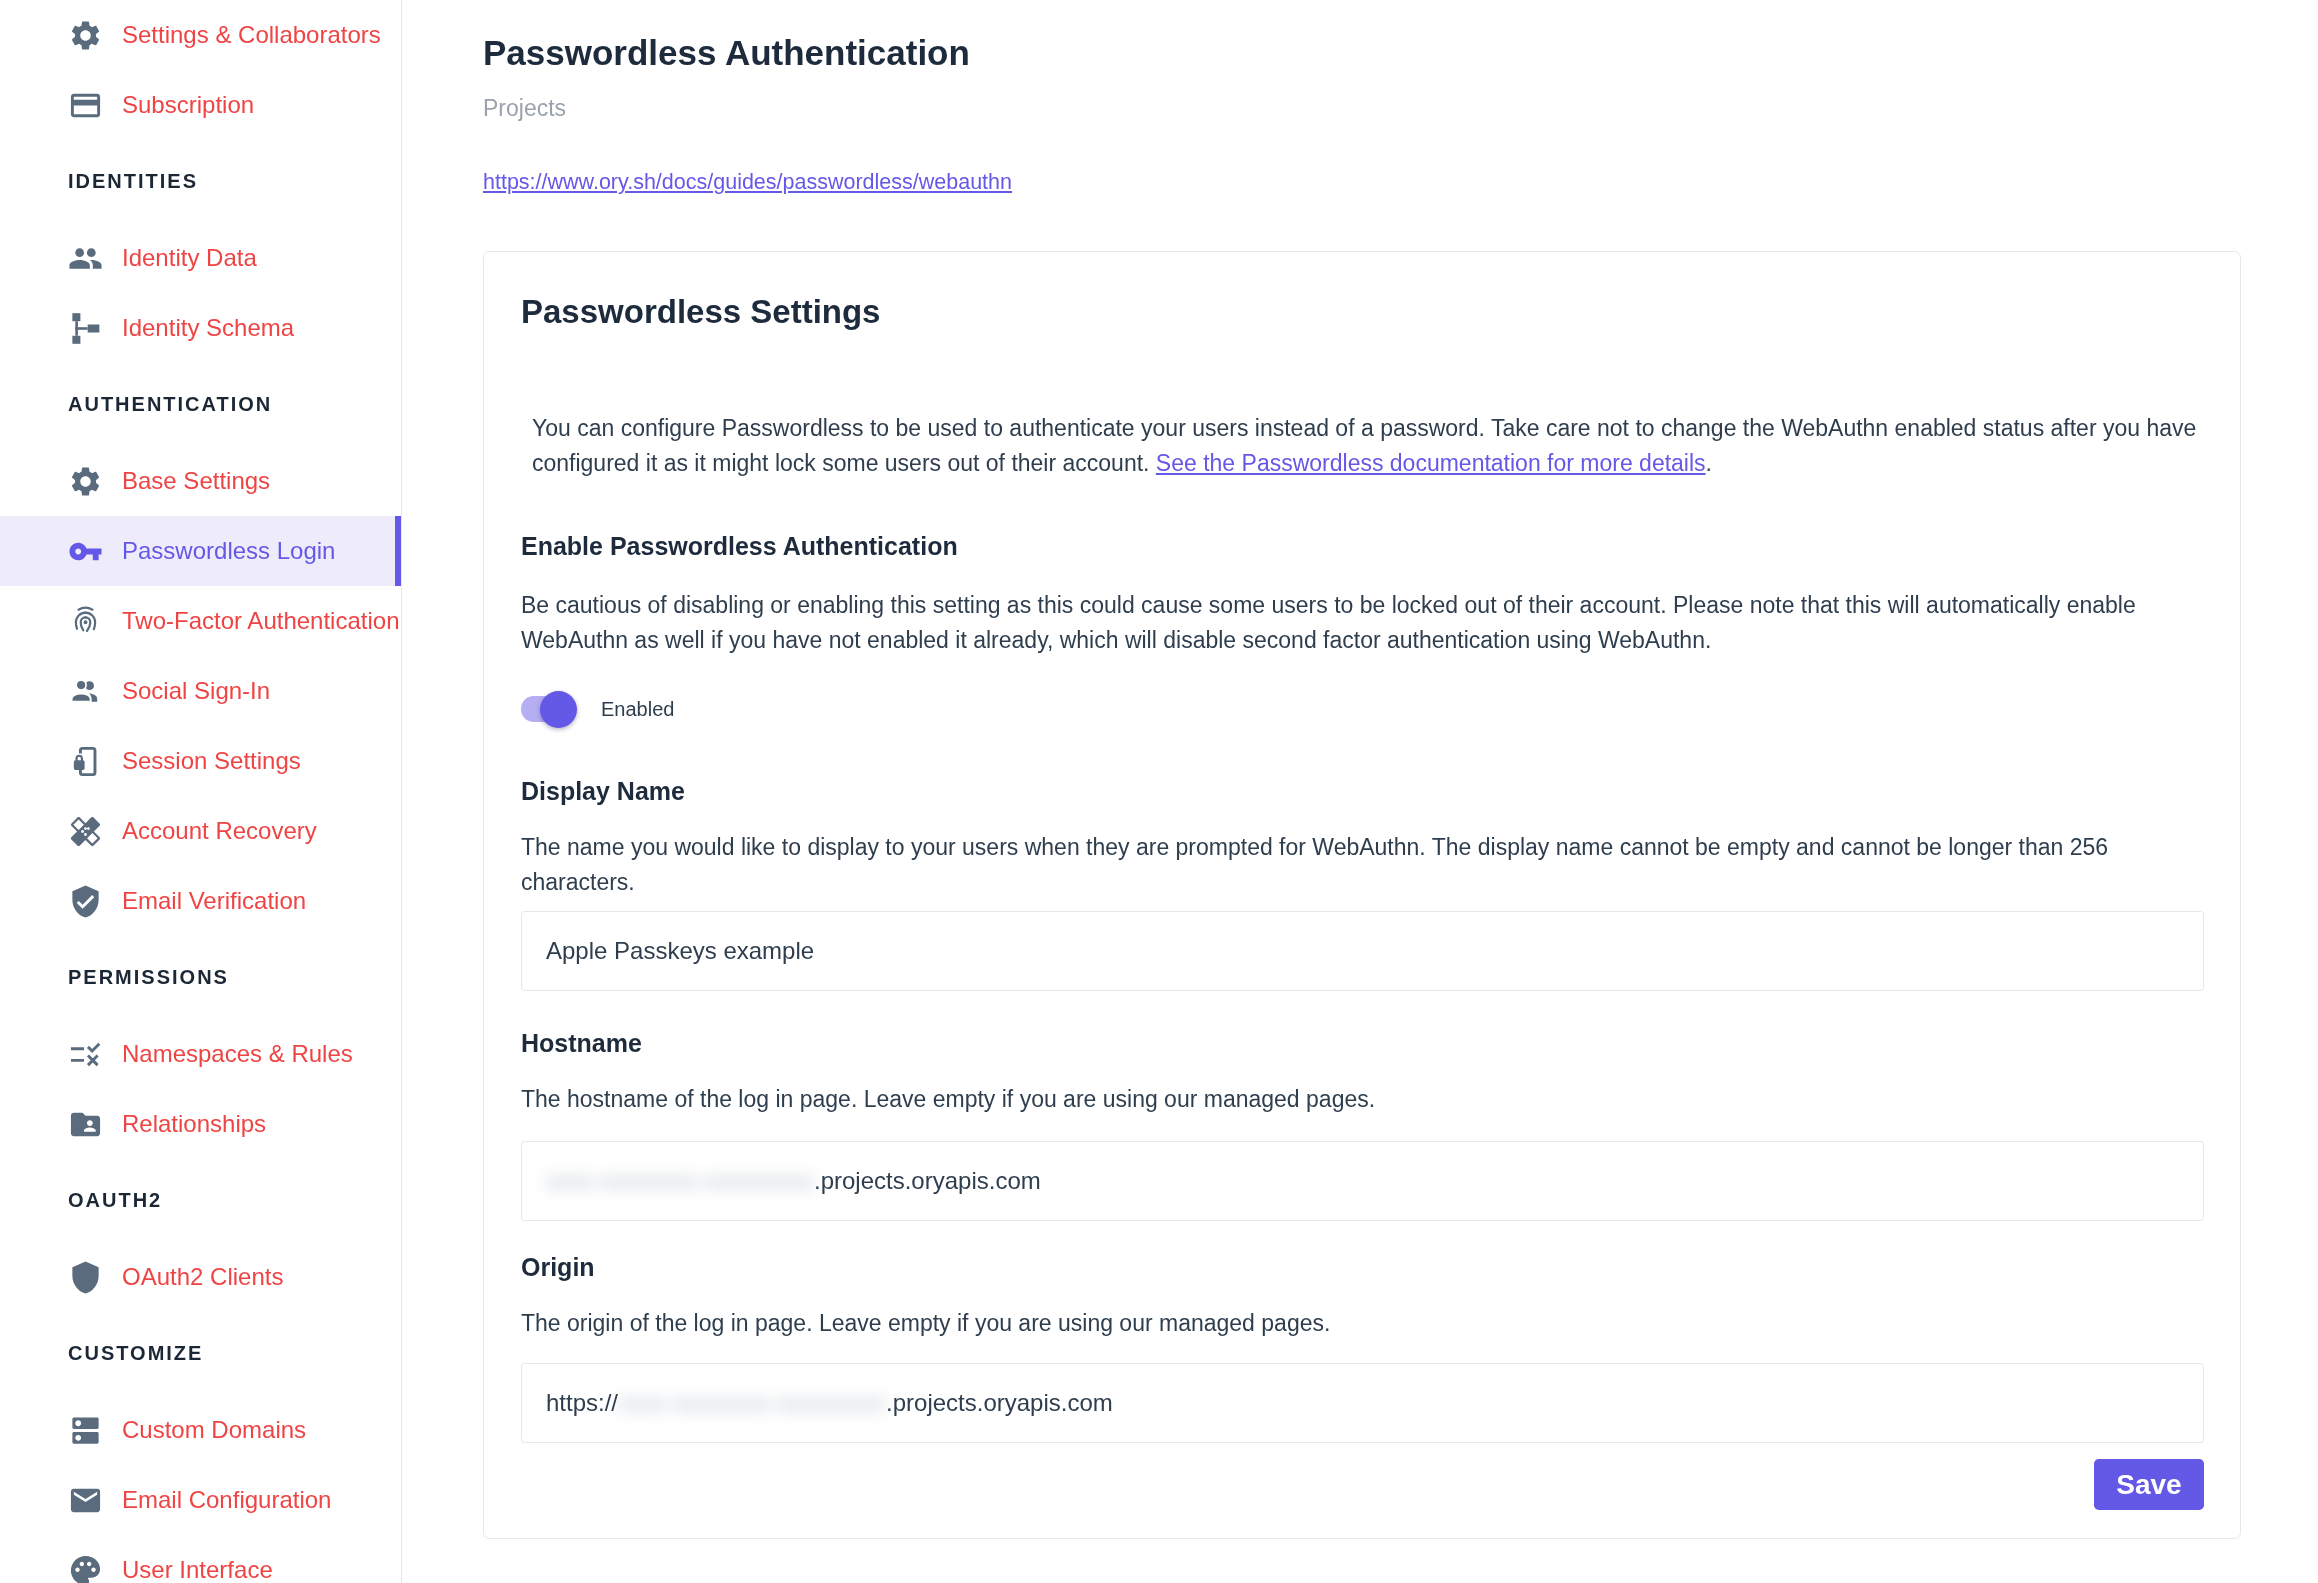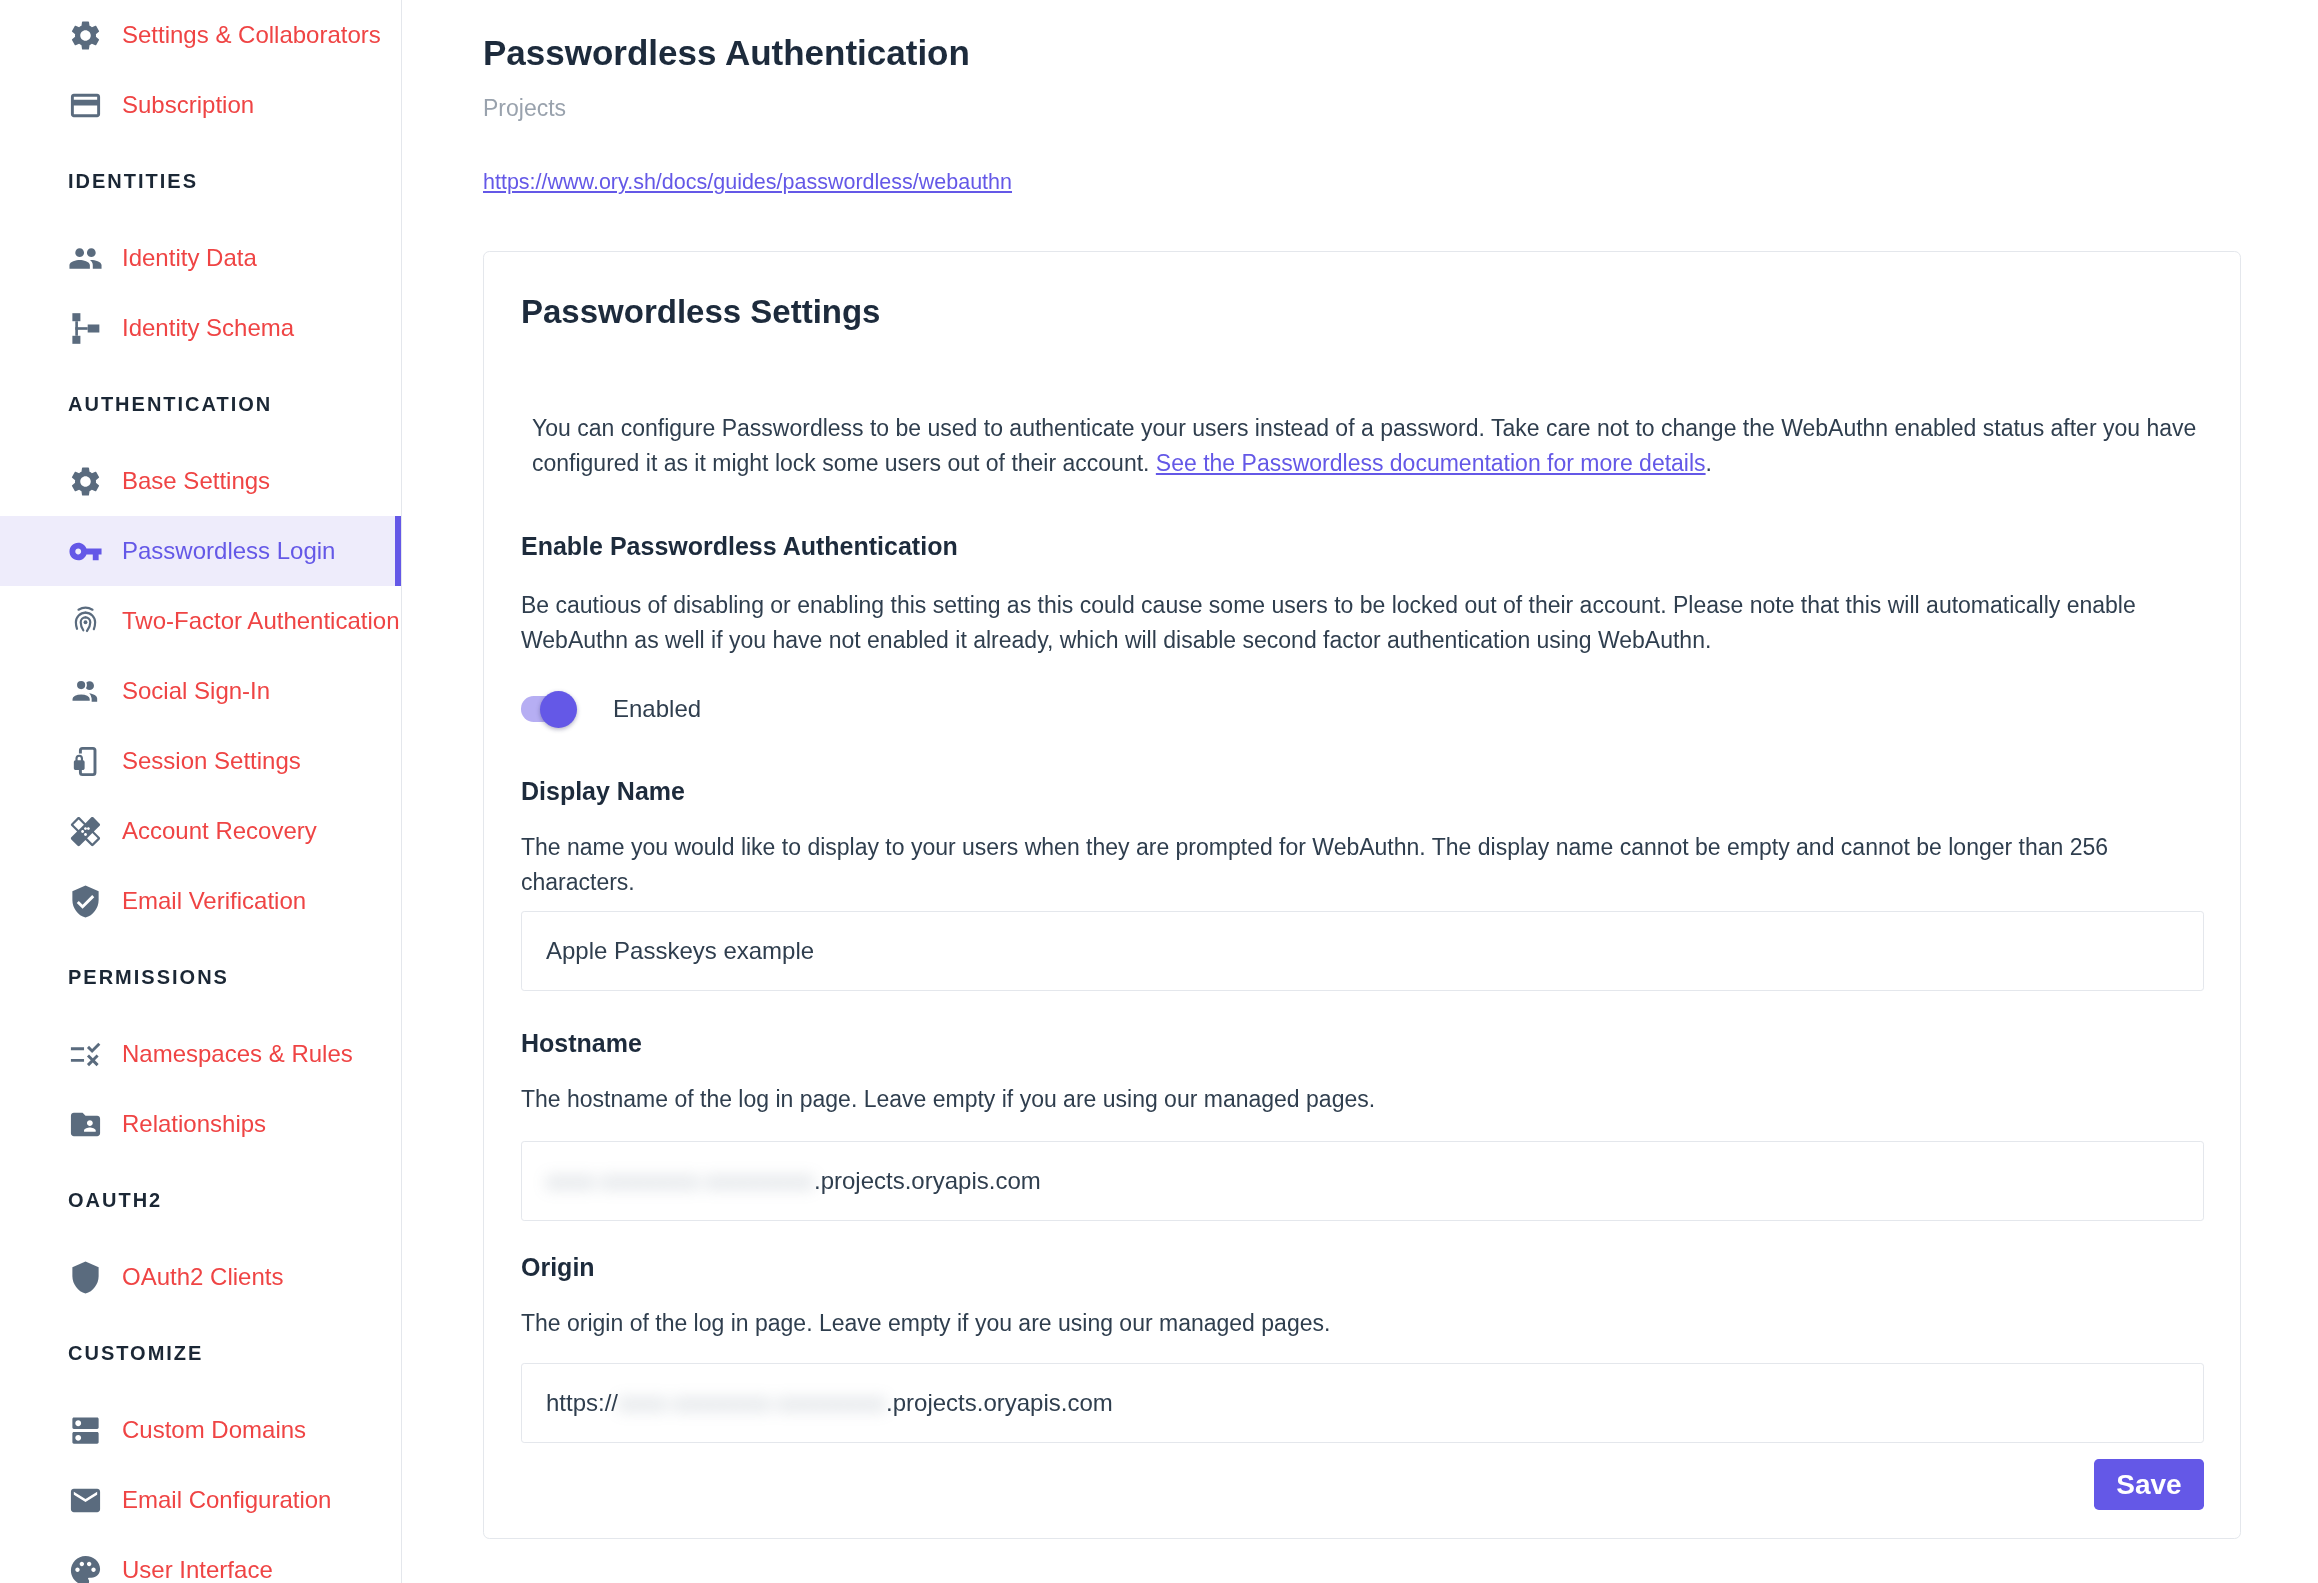--- a/index.html
+++ b/index.html
@@ -69,21 +69,21 @@
 
   .switch { position:relative; width:56px; height:38px; cursor:pointer; }
   .switch .track {
     position:absolute; left:0; top:6.4px; width:52px; height:25.4px;
     border-radius:12.7px; background:#B6AEF3;
   }
   .switch .knob {
     position:absolute; left:19px; top:0.8px; width:37px; height:37px;
     border-radius:50%; background:#6458E7; box-shadow:0 1.6px 4px rgba(40,40,90,.35);
   }
-  .toggle-label { margin-left:36px; font-size:24px; color:#2F3E4E; }
+  .toggle-label { margin-left:24px; font-size:20px; color:#2F3E4E; }
 
   .text-input {
     height:80px; border:0.8px solid #E4E7EC; border-radius:3.2px; background:#fff;
     display:flex; align-items:center; padding:11px 24px; font-size:24px; color:#2F3E4E;
     cursor:text; white-space:nowrap;
   }
   .blurred { filter:blur(7.2px); opacity:.5; color:#66788a; }
 
   .save-row { margin-top:16px; display:flex; justify-content:flex-end; }
   .save-btn {

